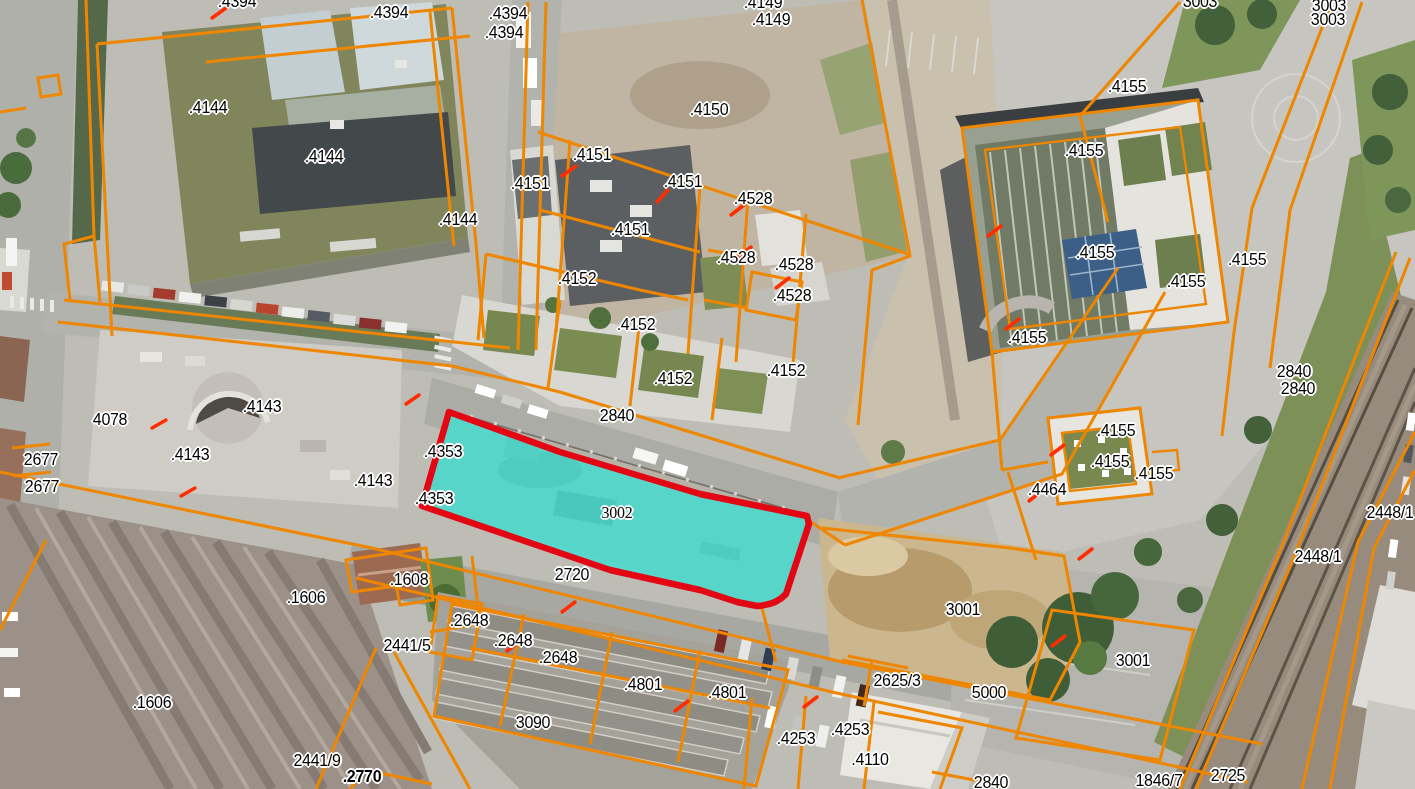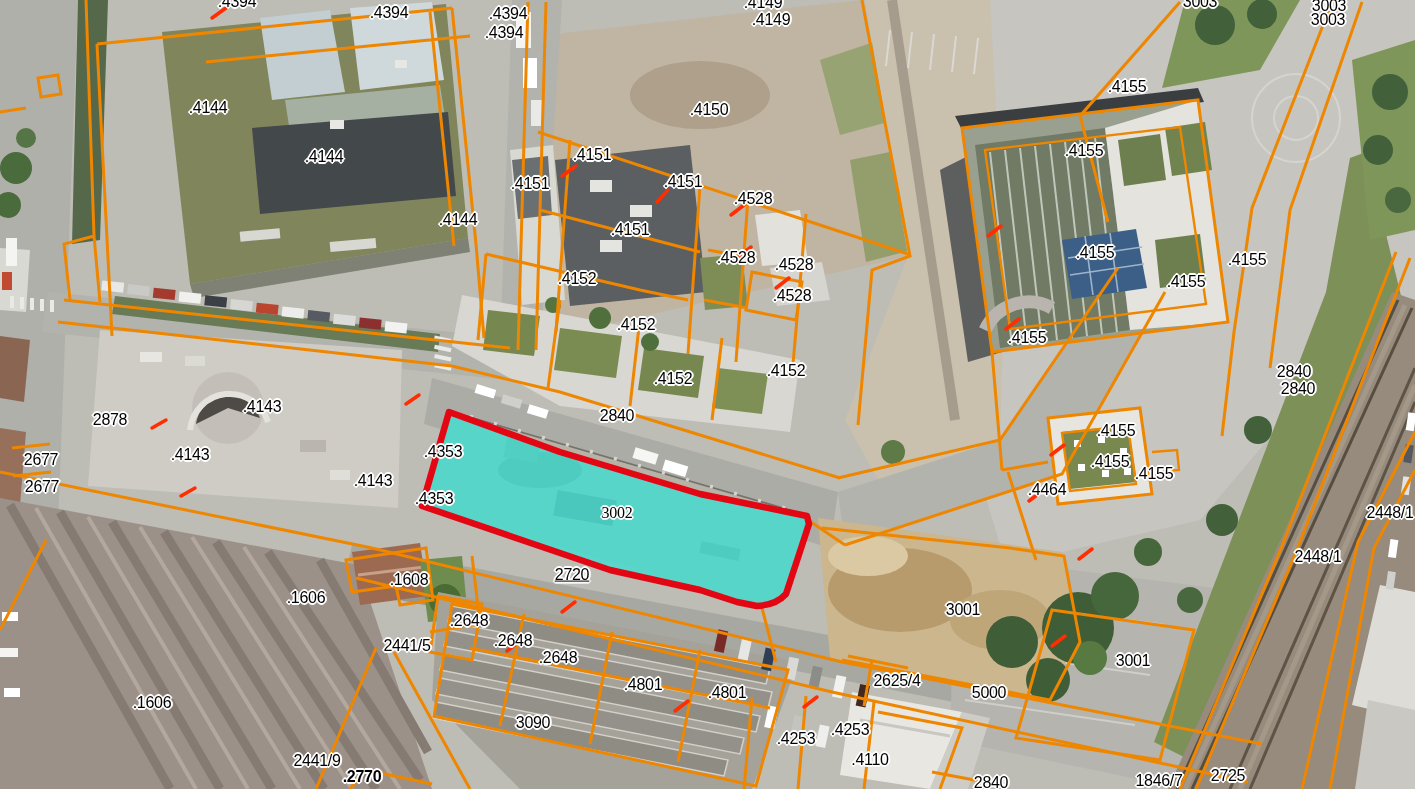--- a/index.html
+++ b/index.html
@@ -403,48 +403,48 @@
       <div class="plabel" style="left: 1174px; top: 282px;">.4155</div>
       <div class="plabel" style="left: 1015px; top: 338px;">.4155</div>
       <div class="plabel" style="left: 1104px; top: 431px;">.4155</div>
       <div class="plabel" style="left: 1098px; top: 462px;">.4155</div>
       <div class="plabel" style="left: 1142px; top: 474px;">.4155</div>
       <div class="plabel" style="left: 1035px; top: 490px;">.4464</div>
       <div class="plabel" style="left: 1282px; top: 372px;">2840</div>
       <div class="plabel" style="left: 1286px; top: 389px;">2840</div>
       <div class="plabel" style="left: 1378px; top: 513px;">2448/1</div>
       <div class="plabel" style="left: 1306px; top: 557px;">2448/1</div>
-      <div class="plabel" style="left: 98px; top: 420px;">2878</div>
+      <div class="plabel" style="left: 98px; top: 420px;">4078</div>
       <div class="plabel" style="left: 250px; top: 407px;">.4143</div>
       <div class="plabel" style="left: 178px; top: 455px;">.4143</div>
       <div class="plabel" style="left: 361px; top: 481px;">.4143</div>
       <div class="plabel" style="left: 29px; top: 460px;">2677</div>
       <div class="plabel" style="left: 30px; top: 487px;">2677</div>
       <div class="plabel" style="left: 431px; top: 452px;">.4353</div>
       <div class="plabel" style="left: 422px; top: 499px;">.4353</div>
       <div class="plabel" style="left: 605px; top: 416px;">2840</div>
-      <div class="plabel" style="left: 560px; top: 575px; text-decoration: underline;">2720</div>
+      <div class="plabel" style="left: 560px; top: 575px;">2720</div>
       <div class="plabel" style="left: 397px; top: 580px;">.1608</div>
       <div class="plabel" style="left: 294px; top: 598px;">.1606</div>
       <div class="plabel" style="left: 140px; top: 703px;">.1606</div>
       <div class="plabel" style="left: 395px; top: 646px;">2441/5</div>
       <div class="plabel" style="left: 305px; top: 761px;">2441/9</div>
       <div class="plabel" style="left: 350px; top: 777px; font-weight: bold;">.2770</div>
       <div class="plabel" style="left: 457px; top: 621px;">.2648</div>
       <div class="plabel" style="left: 501px; top: 641px;">.2648</div>
       <div class="plabel" style="left: 546px; top: 658px;">.2648</div>
       <div class="plabel" style="left: 631px; top: 685px;">.4801</div>
       <div class="plabel" style="left: 715px; top: 693px;">.4801</div>
       <div class="plabel" style="left: 521px; top: 723px;">3090</div>
       <div class="plabel" style="left: 784px; top: 739px;">.4253</div>
       <div class="plabel" style="left: 838px; top: 730px;">.4253</div>
       <div class="plabel" style="left: 858px; top: 760px;">.4110</div>
       <div class="plabel" style="left: 951px; top: 610px;">3001</div>
       <div class="plabel" style="left: 1121px; top: 661px;">3001</div>
-      <div class="plabel" style="left: 885px; top: 681px;">2625/4</div>
+      <div class="plabel" style="left: 885px; top: 681px;">2625/3</div>
       <div class="plabel" style="left: 977px; top: 693px;">5000</div>
       <div class="plabel" style="left: 979px; top: 783px;">2840</div>
       <div class="plabel" style="left: 1147px; top: 781px;">1846/7</div>
       <div class="plabel" style="left: 1216px; top: 776px;">2725</div>
     </div>
 
   <div class="plabel" style="left: 617px; top: 513px; font-family: Liberation Serif, serif;">3002</div>
 </div>
 
 </body></html>

